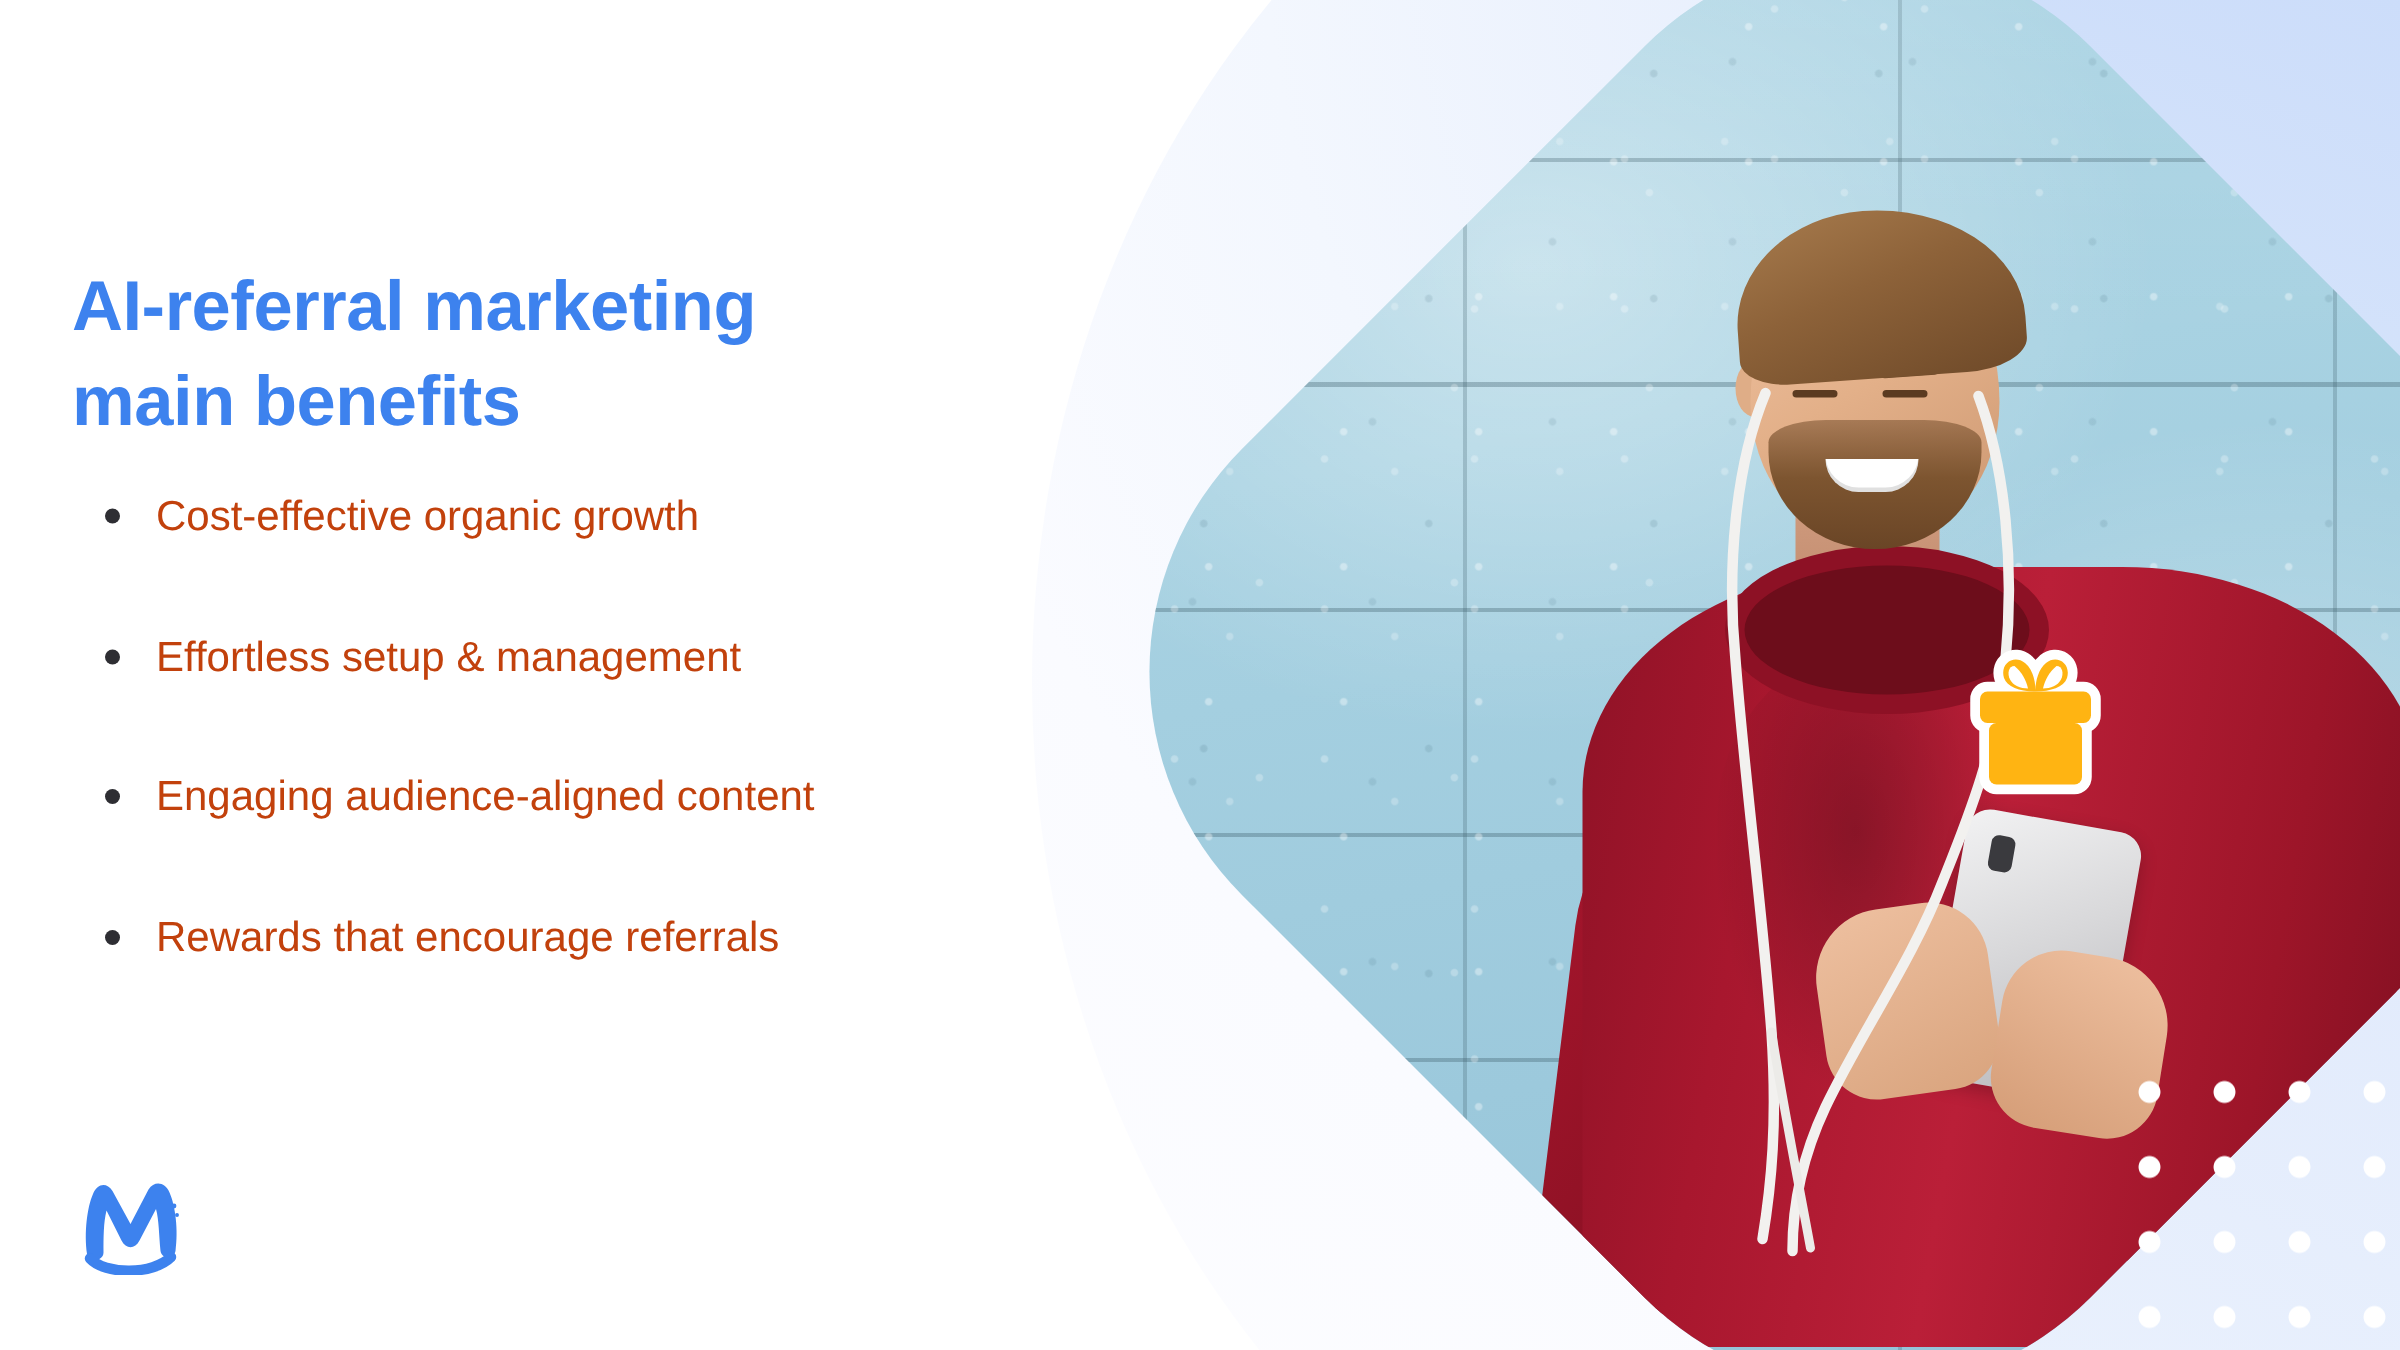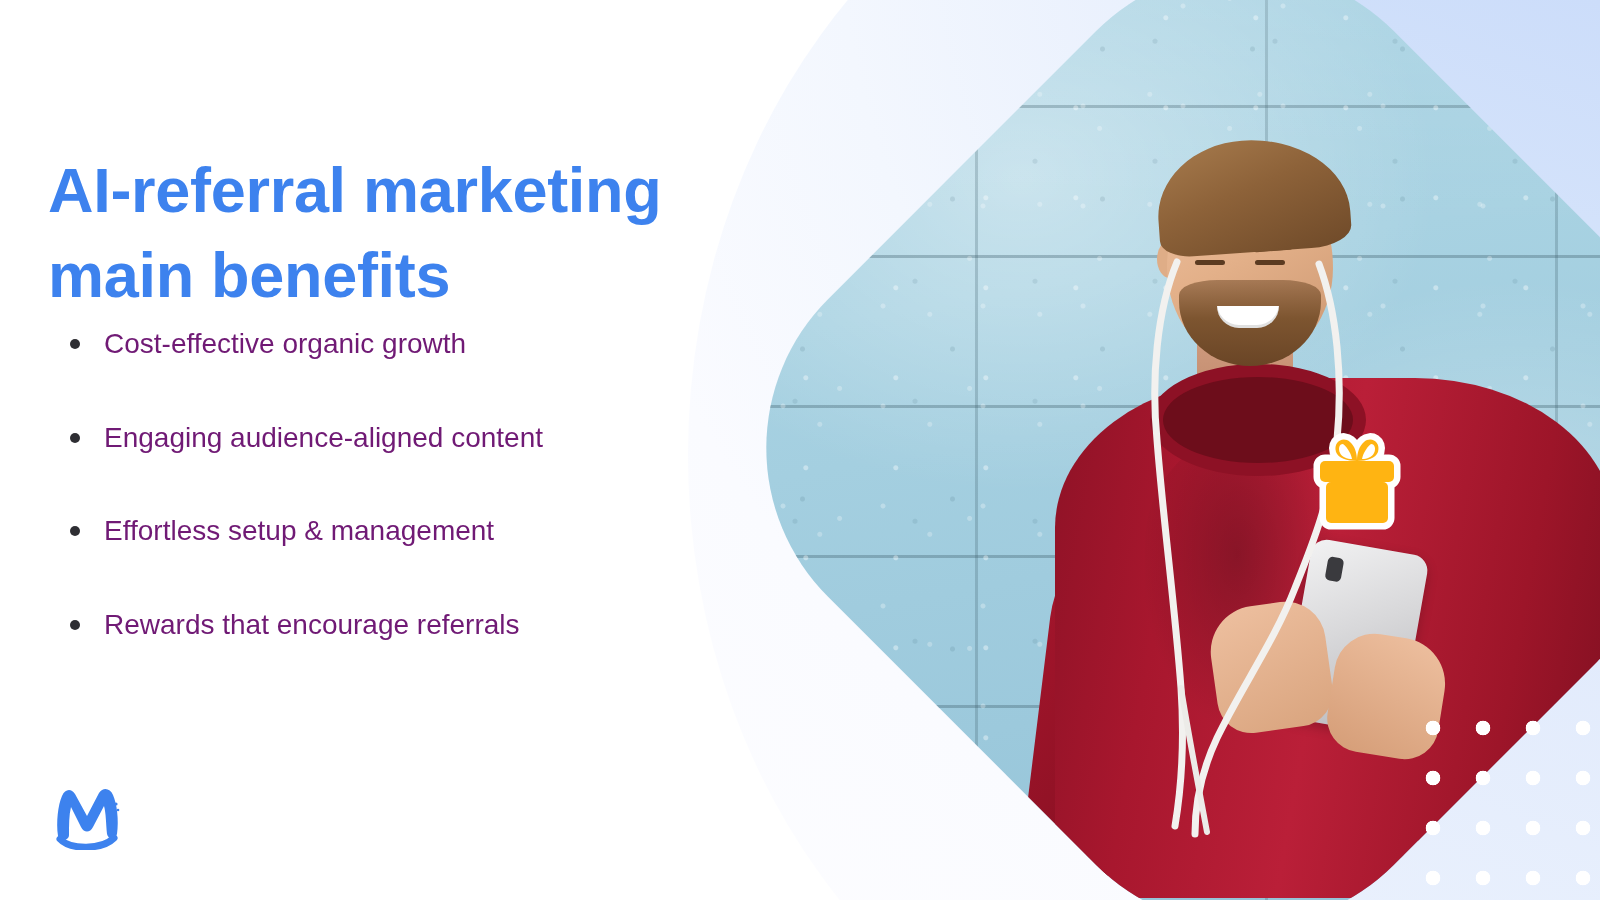--- a/index.html
+++ b/index.html
@@ -53,24 +53,24 @@
     position: absolute;
     left: 0;
     top: 0;
     width: 700px;
     height: 900px;
   }
 
   .headline {
     position: absolute;
     left: 48px;
-    top: 148px;
+    top: 172px;
     width: 620px;
     margin: 0;
-    font-size: 63px;
+    font-size: 47px;
     line-height: 1.35;
     font-weight: bold;
     color: #3d82ee;
     letter-spacing: -0.3px;
   }
 
   .benefit-list {
     position: absolute;
     left: 62px;
     top: 327px;
@@ -78,21 +78,21 @@
     margin: 0;
     padding: 0;
     list-style: none;
   }
   .benefit-item {
     position: relative;
     padding-left: 42px;
     margin: 0 0 60px 0;
     font-size: 28px;
     line-height: 1.2;
-    color: #701a75;
+    color: #c2410c;
     font-weight: normal;
   }
   .benefit-item:last-child { margin-bottom: 0; margin-top: 16px; }
   .bullet-dot {
     position: absolute;
     left: 8px;
     top: 12px;
     width: 10px;
     height: 10px;
     border-radius: 50%;
@@ -430,25 +430,25 @@
       <span>main benefits</span>
     </h1>
 
     <ul class="benefit-list">
       <li class="benefit-item">
         <span class="bullet-dot"></span>
         <span>Cost-effective organic growth</span>
       </li>
       <li class="benefit-item">
         <span class="bullet-dot"></span>
-        <span>Engaging audience-aligned content</span>
+        <span>Effortless setup &amp; management</span>
       </li>
       <li class="benefit-item">
         <span class="bullet-dot"></span>
-        <span>Effortless setup &amp; management</span>
+        <span>Engaging audience-aligned content</span>
       </li>
       <li class="benefit-item">
         <span class="bullet-dot"></span>
         <span>Rewards that encourage referrals</span>
       </li>
     </ul>
 
     <svg class="logo" viewBox="0 0 84 74">
       <path d="M12 60 C10 46 12 29 16 20 C19 13 25 12 29 18 L41 40 L53 17 C57 11 64 12 67 19 C71 28 73 44 71 58 C70 63 62 64 61 58 C60 48 60 37 58 30 L47 51 C44 57 38 57 35 51 L25 31 C23 39 23 49 23 59 C23 65 13 66 12 60 Z" fill="#3d82ee"></path>
       <path d="M14 63 C24 74 56 74 68 62" fill="none" stroke="#3d82ee" stroke-width="7" stroke-linecap="round"></path>

